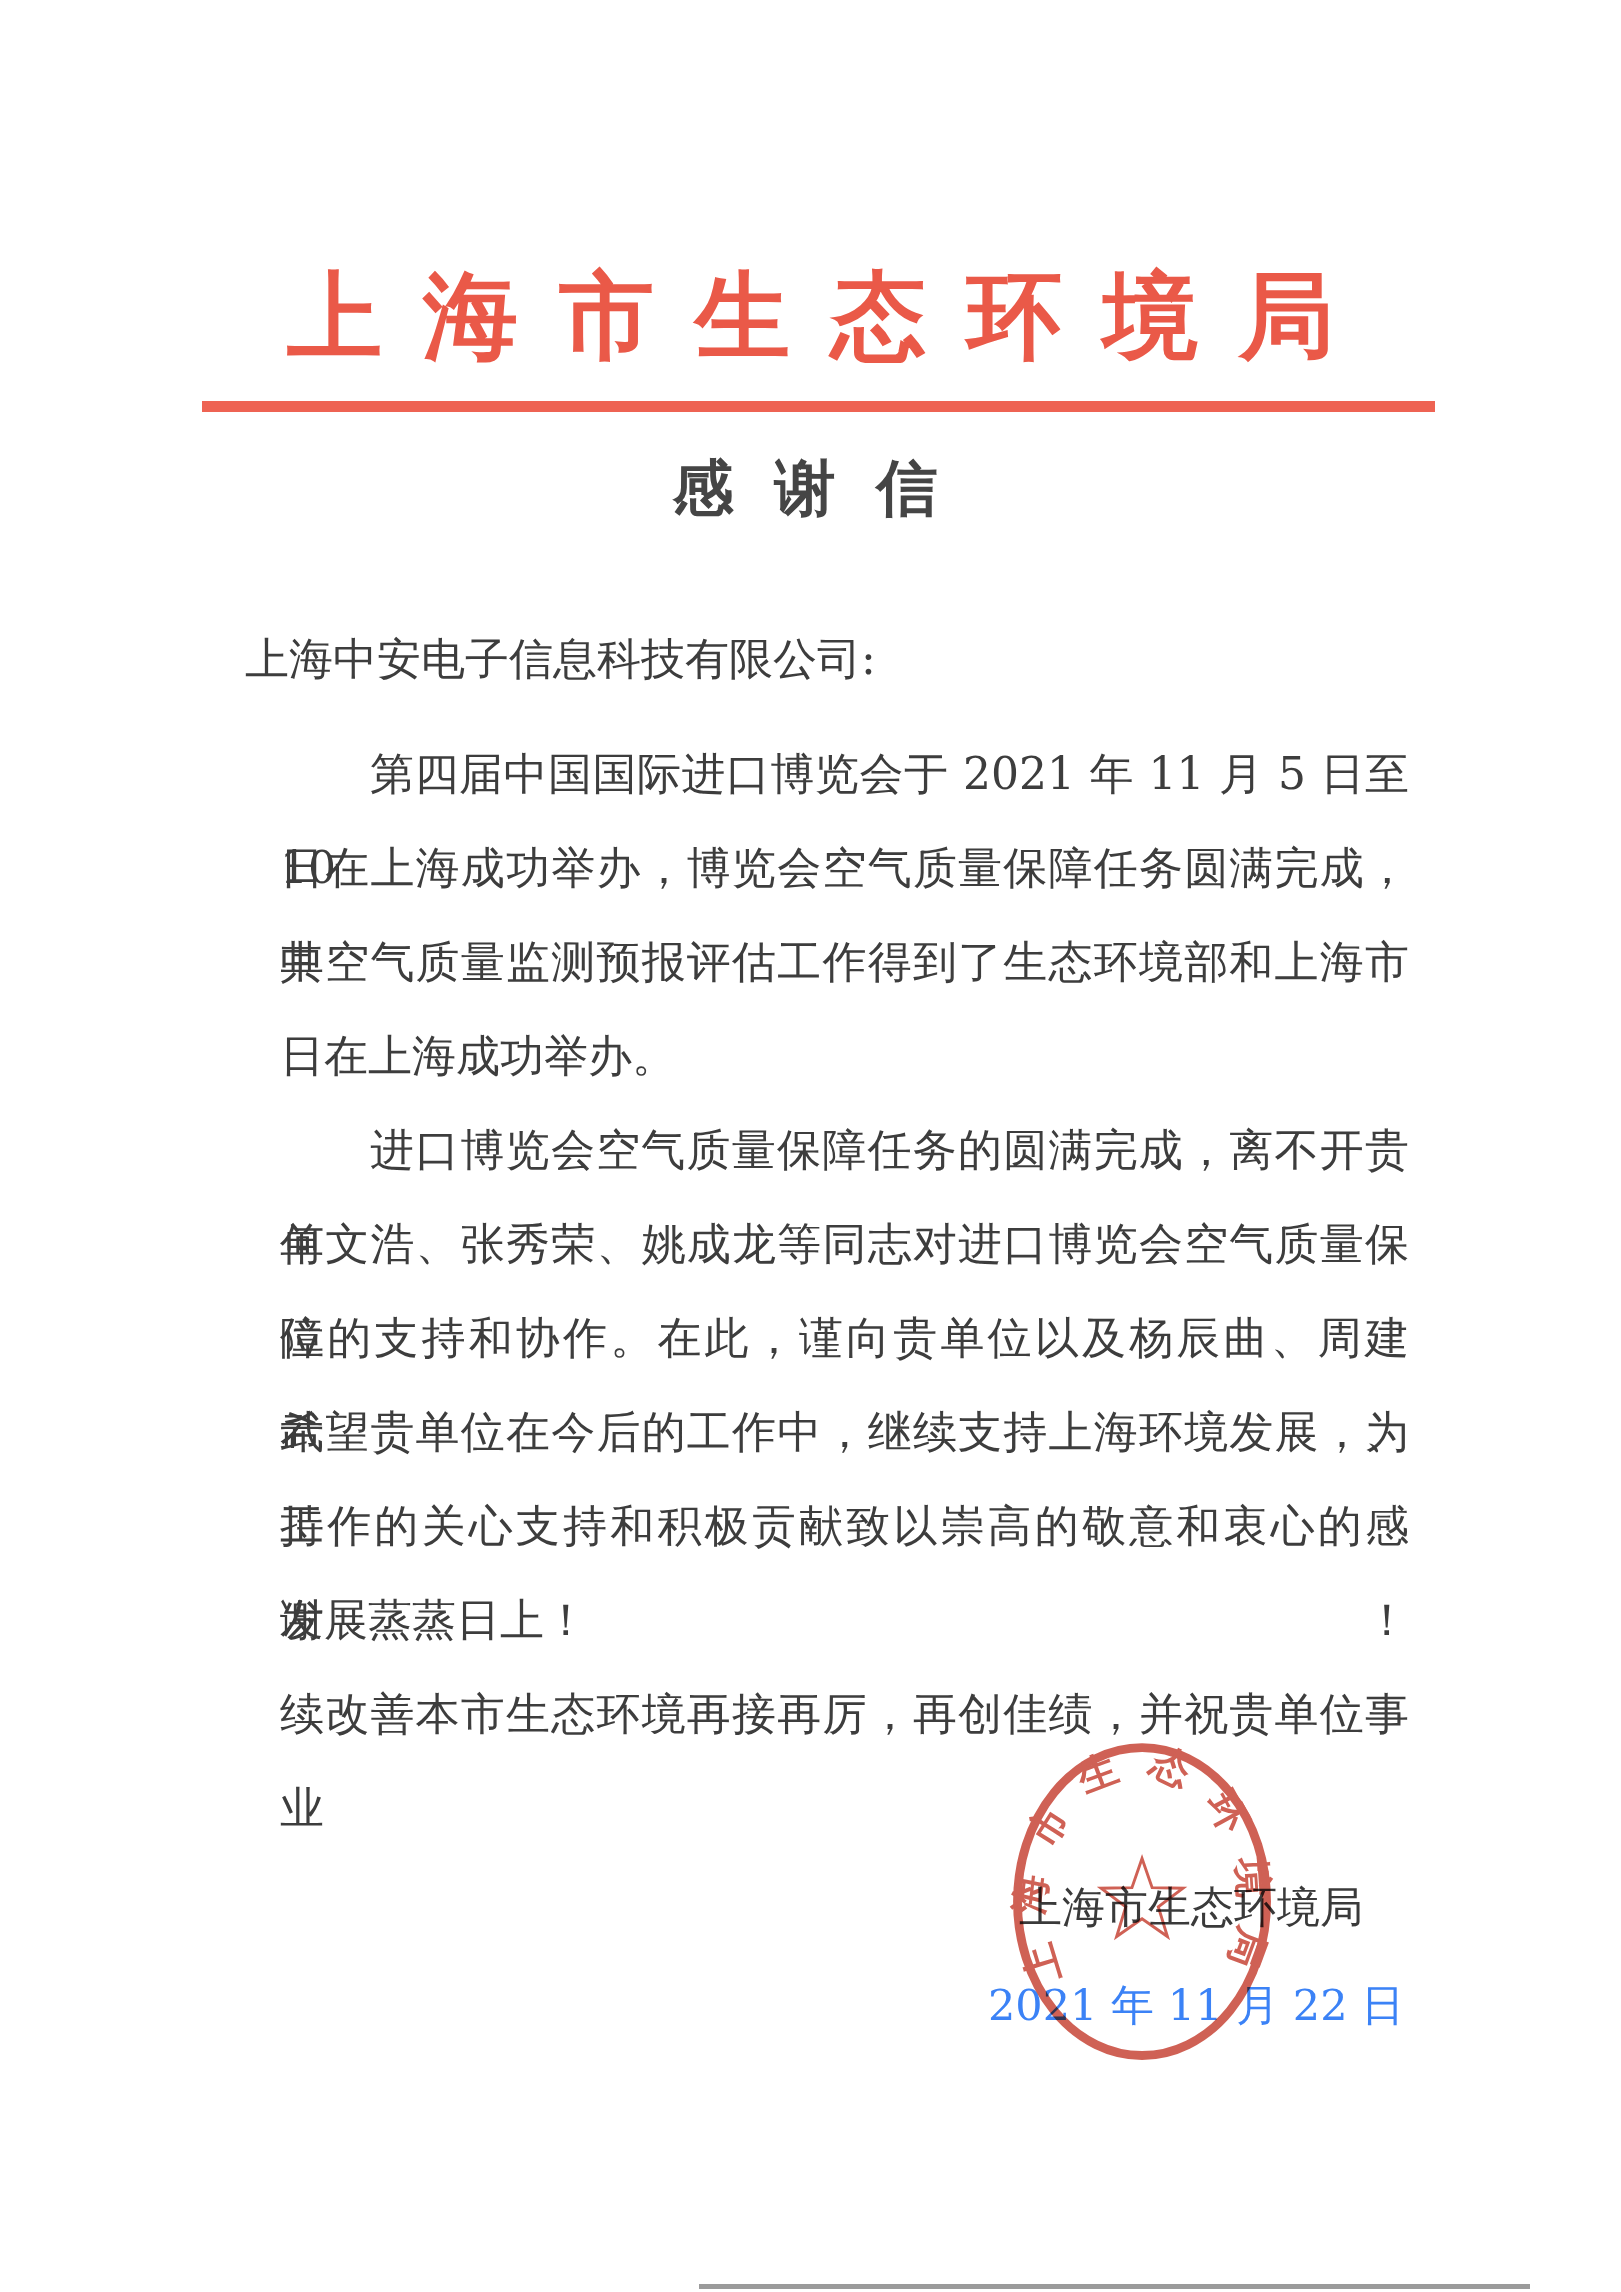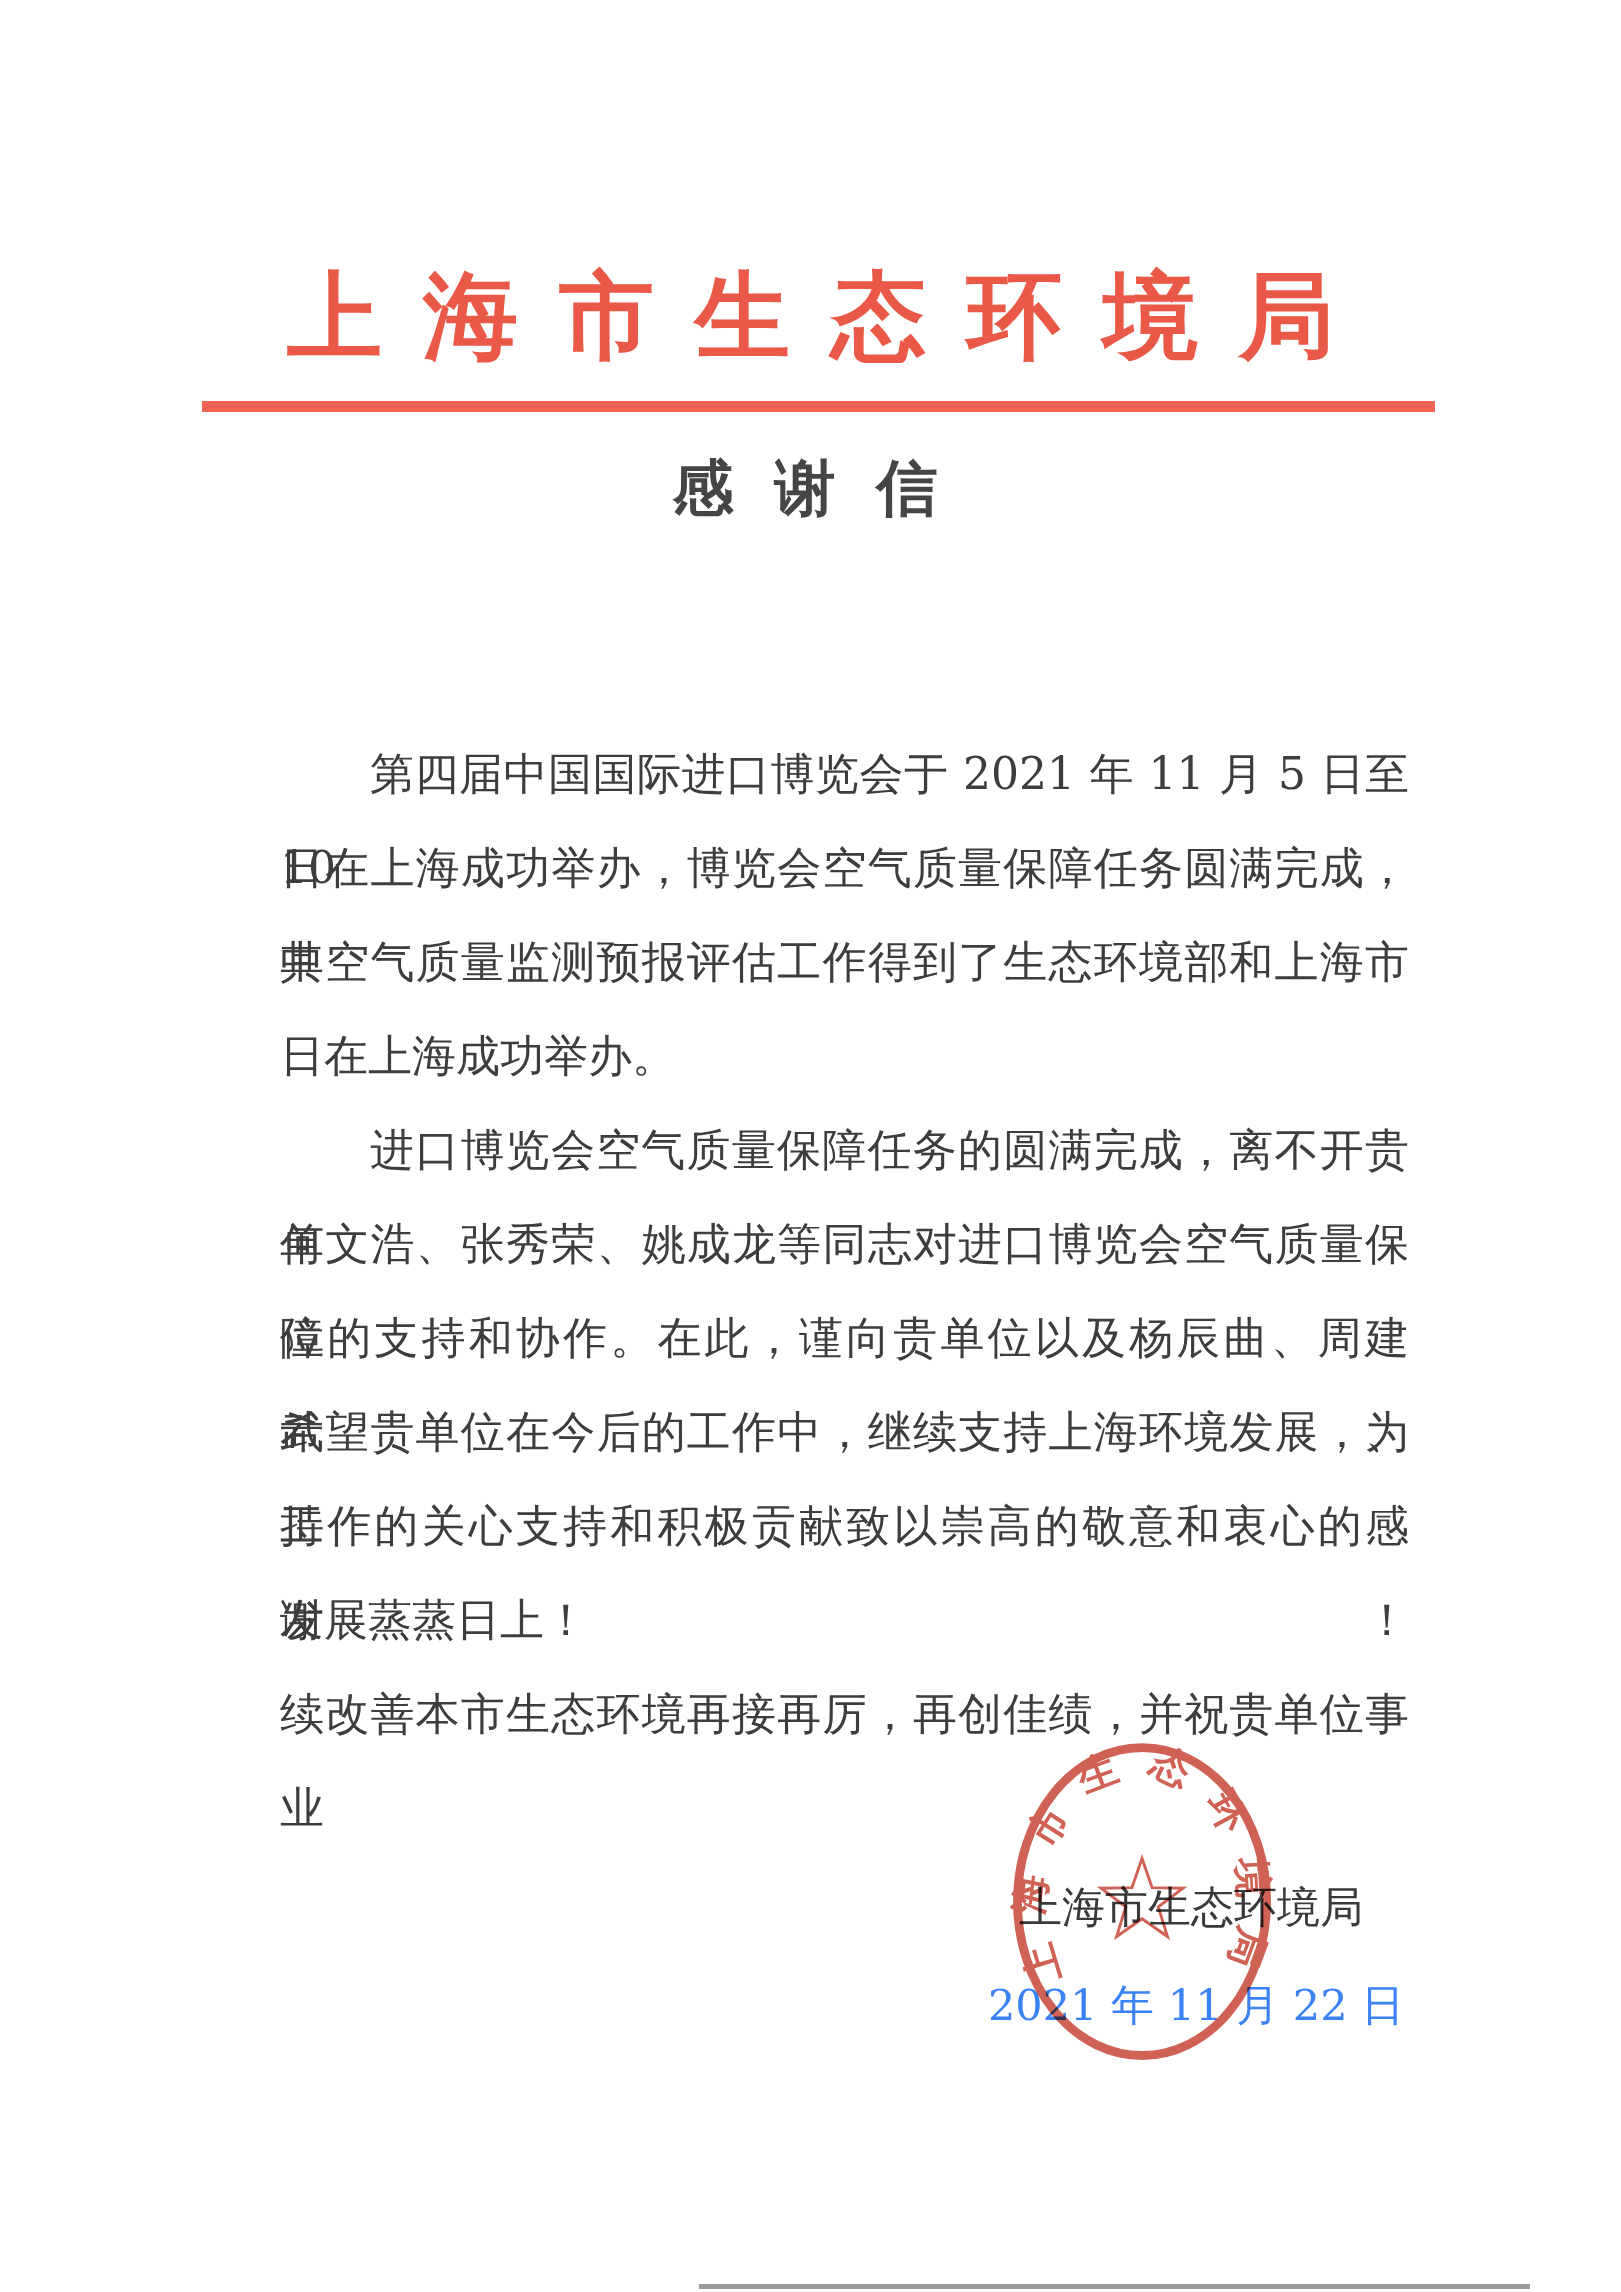--- a/index.html
+++ b/index.html
@@ -129,20 +129,21 @@
 </head>
 <body>
 
 <div class="page">
 
   <div class="org-title">上海市生态环境局</div>
   <div class="red-rule"></div>
 
   <h1 class="doc-title">感谢信</h1>
 
+  <div class="salutation">上海中安电子信息科技有限公司:</div>
 
   <div class="body-block">
     <div class="line just indent">第四届中国国际进口博览会于 2021 年 11 月 5 日至 10</div>
     <div class="line just">日在上海成功举办，博览会空气质量保障任务圆满完成，其</div>
     <div class="line just">中空气质量监测预报评估工作得到了生态环境部和上海市</div>
     <div class="line">日在上海成功举办。</div>
     <div class="line just indent">进口博览会空气质量保障任务的圆满完成，离不开贵单</div>
     <div class="line just">何文浩、张秀荣、姚成龙等同志对进口博览会空气质量保障</div>
     <div class="line just">位的支持和协作。在此，谨向贵单位以及杨辰曲、周建武、</div>
     <div class="line just">希望贵单位在今后的工作中，继续支持上海环境发展，为持</div>

